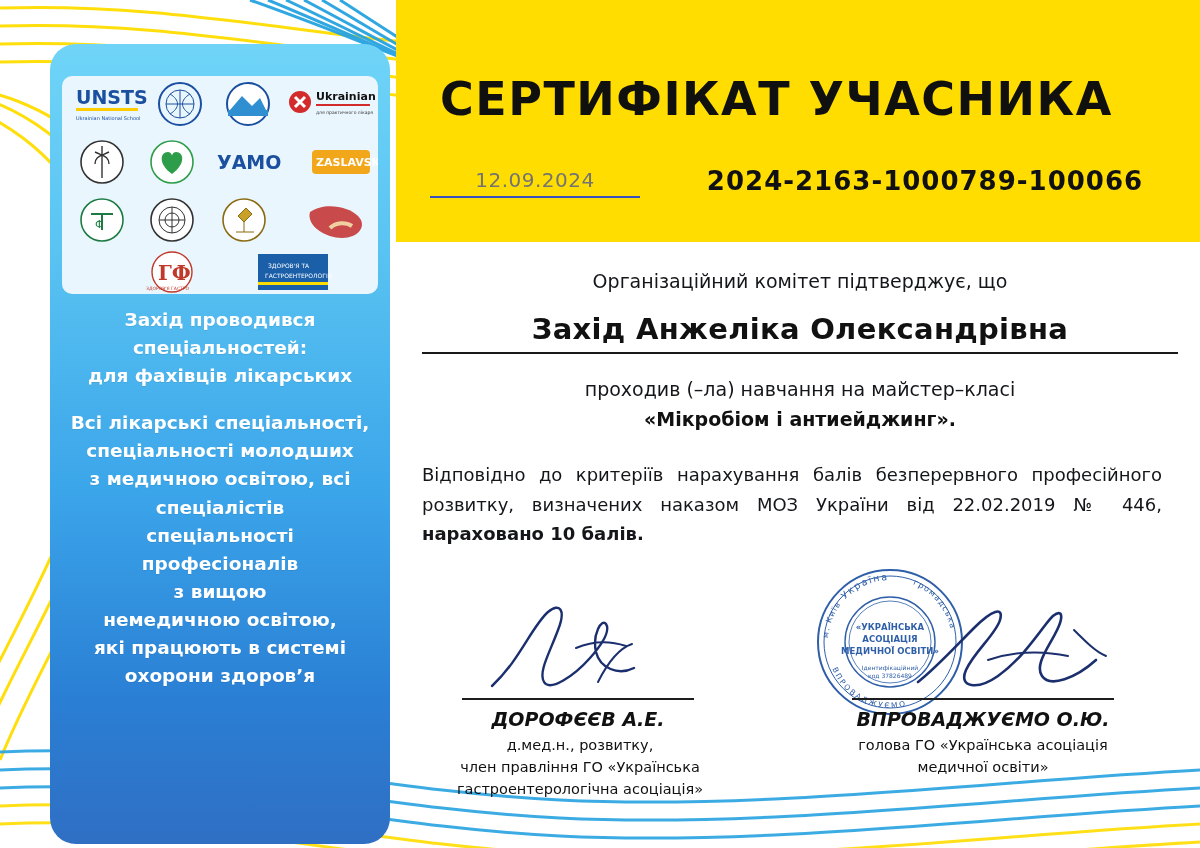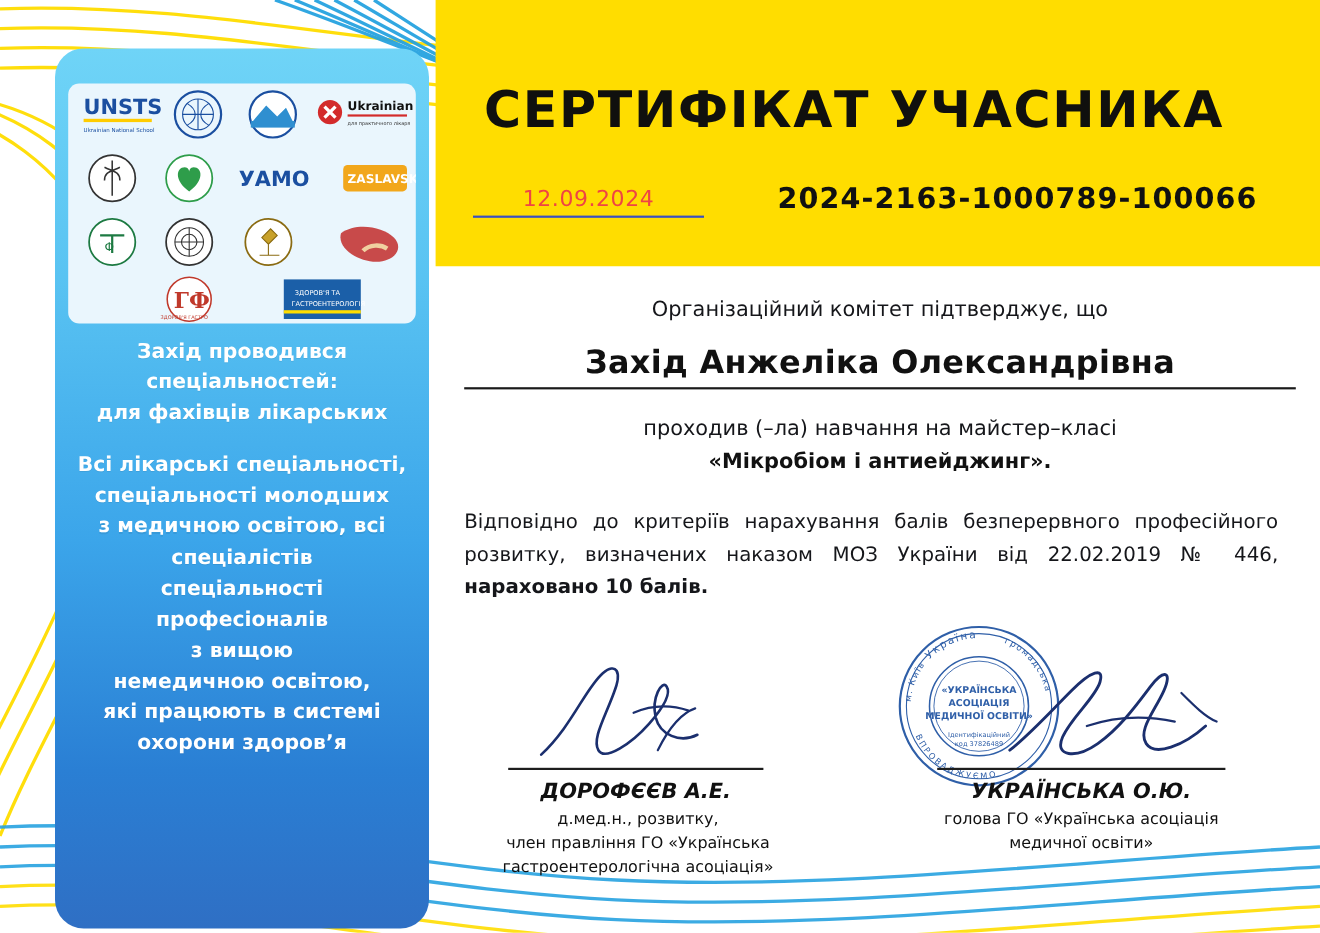--- a/index.html
+++ b/index.html
@@ -14,21 +14,21 @@
 
   
   .cert-title{
     position:absolute;left:440px;top:72px;width:740px;
     text-align:left;
     font-weight:bold;font-size:46px;letter-spacing:1.5px;color:#10100e;
     font-family:"DejaVu Sans", sans-serif;
   }
   .cert-date{
     position:absolute;left:430px;top:168px;width:210px;text-align:center;
-    font-size:20px;color:#ef4444;letter-spacing:.5px;
+    font-size:20px;color:#737373;letter-spacing:.5px;
   }
   .cert-date-line{
     position:absolute;left:430px;top:196px;width:210px;height:2px;background:#3a4fc0;
   }
   .cert-number{
     position:absolute;left:690px;top:166px;width:470px;text-align:center;
     font-size:26px;font-weight:bold;color:#111;letter-spacing:1px;
   }
 
   
@@ -283,17 +283,17 @@
     <text x="90" y="116" font-size="6" text-anchor="middle">код 37826489</text>
   </g>
 </svg>
 
 <svg class="sig-svg" style="left:900px;top:590px;width:250px;height:115px;" viewBox="0 0 250 115">
   <path d="M18,92 C36,78 54,58 74,38 C92,20 104,16 100,30 C96,44 74,62 66,80 C58,98 78,100 98,86 C118,72 134,50 146,34 C158,18 166,20 158,38 C150,56 134,74 142,86 C150,98 176,88 196,70" fill="none" stroke="#1b2f6e" stroke-width="2.6" stroke-linecap="round"></path>
   <path d="M88,70 C112,62 140,60 168,66" fill="none" stroke="#1b2f6e" stroke-width="2" stroke-linecap="round"></path>
   <path d="M174,40 C186,52 196,62 206,66" fill="none" stroke="#1b2f6e" stroke-width="2" stroke-linecap="round"></path>
 </svg>
 <div class="sig-line" style="left:852px;top:698px;width:262px;"></div>
-<div class="sig-name" style="left:838px;top:708px;width:290px;">УКРАЇНСЬКА О.Ю.</div>
+<div class="sig-name" style="left:838px;top:708px;width:290px;">ВПРОВАДЖУЄМО О.Ю.</div>
 <div class="sig-role" style="left:820px;top:735px;width:326px;">
   <div>голова ГО «Українська асоціація</div>
   <div>медичної освіти»</div>
 </div>
 
 </body></html>

